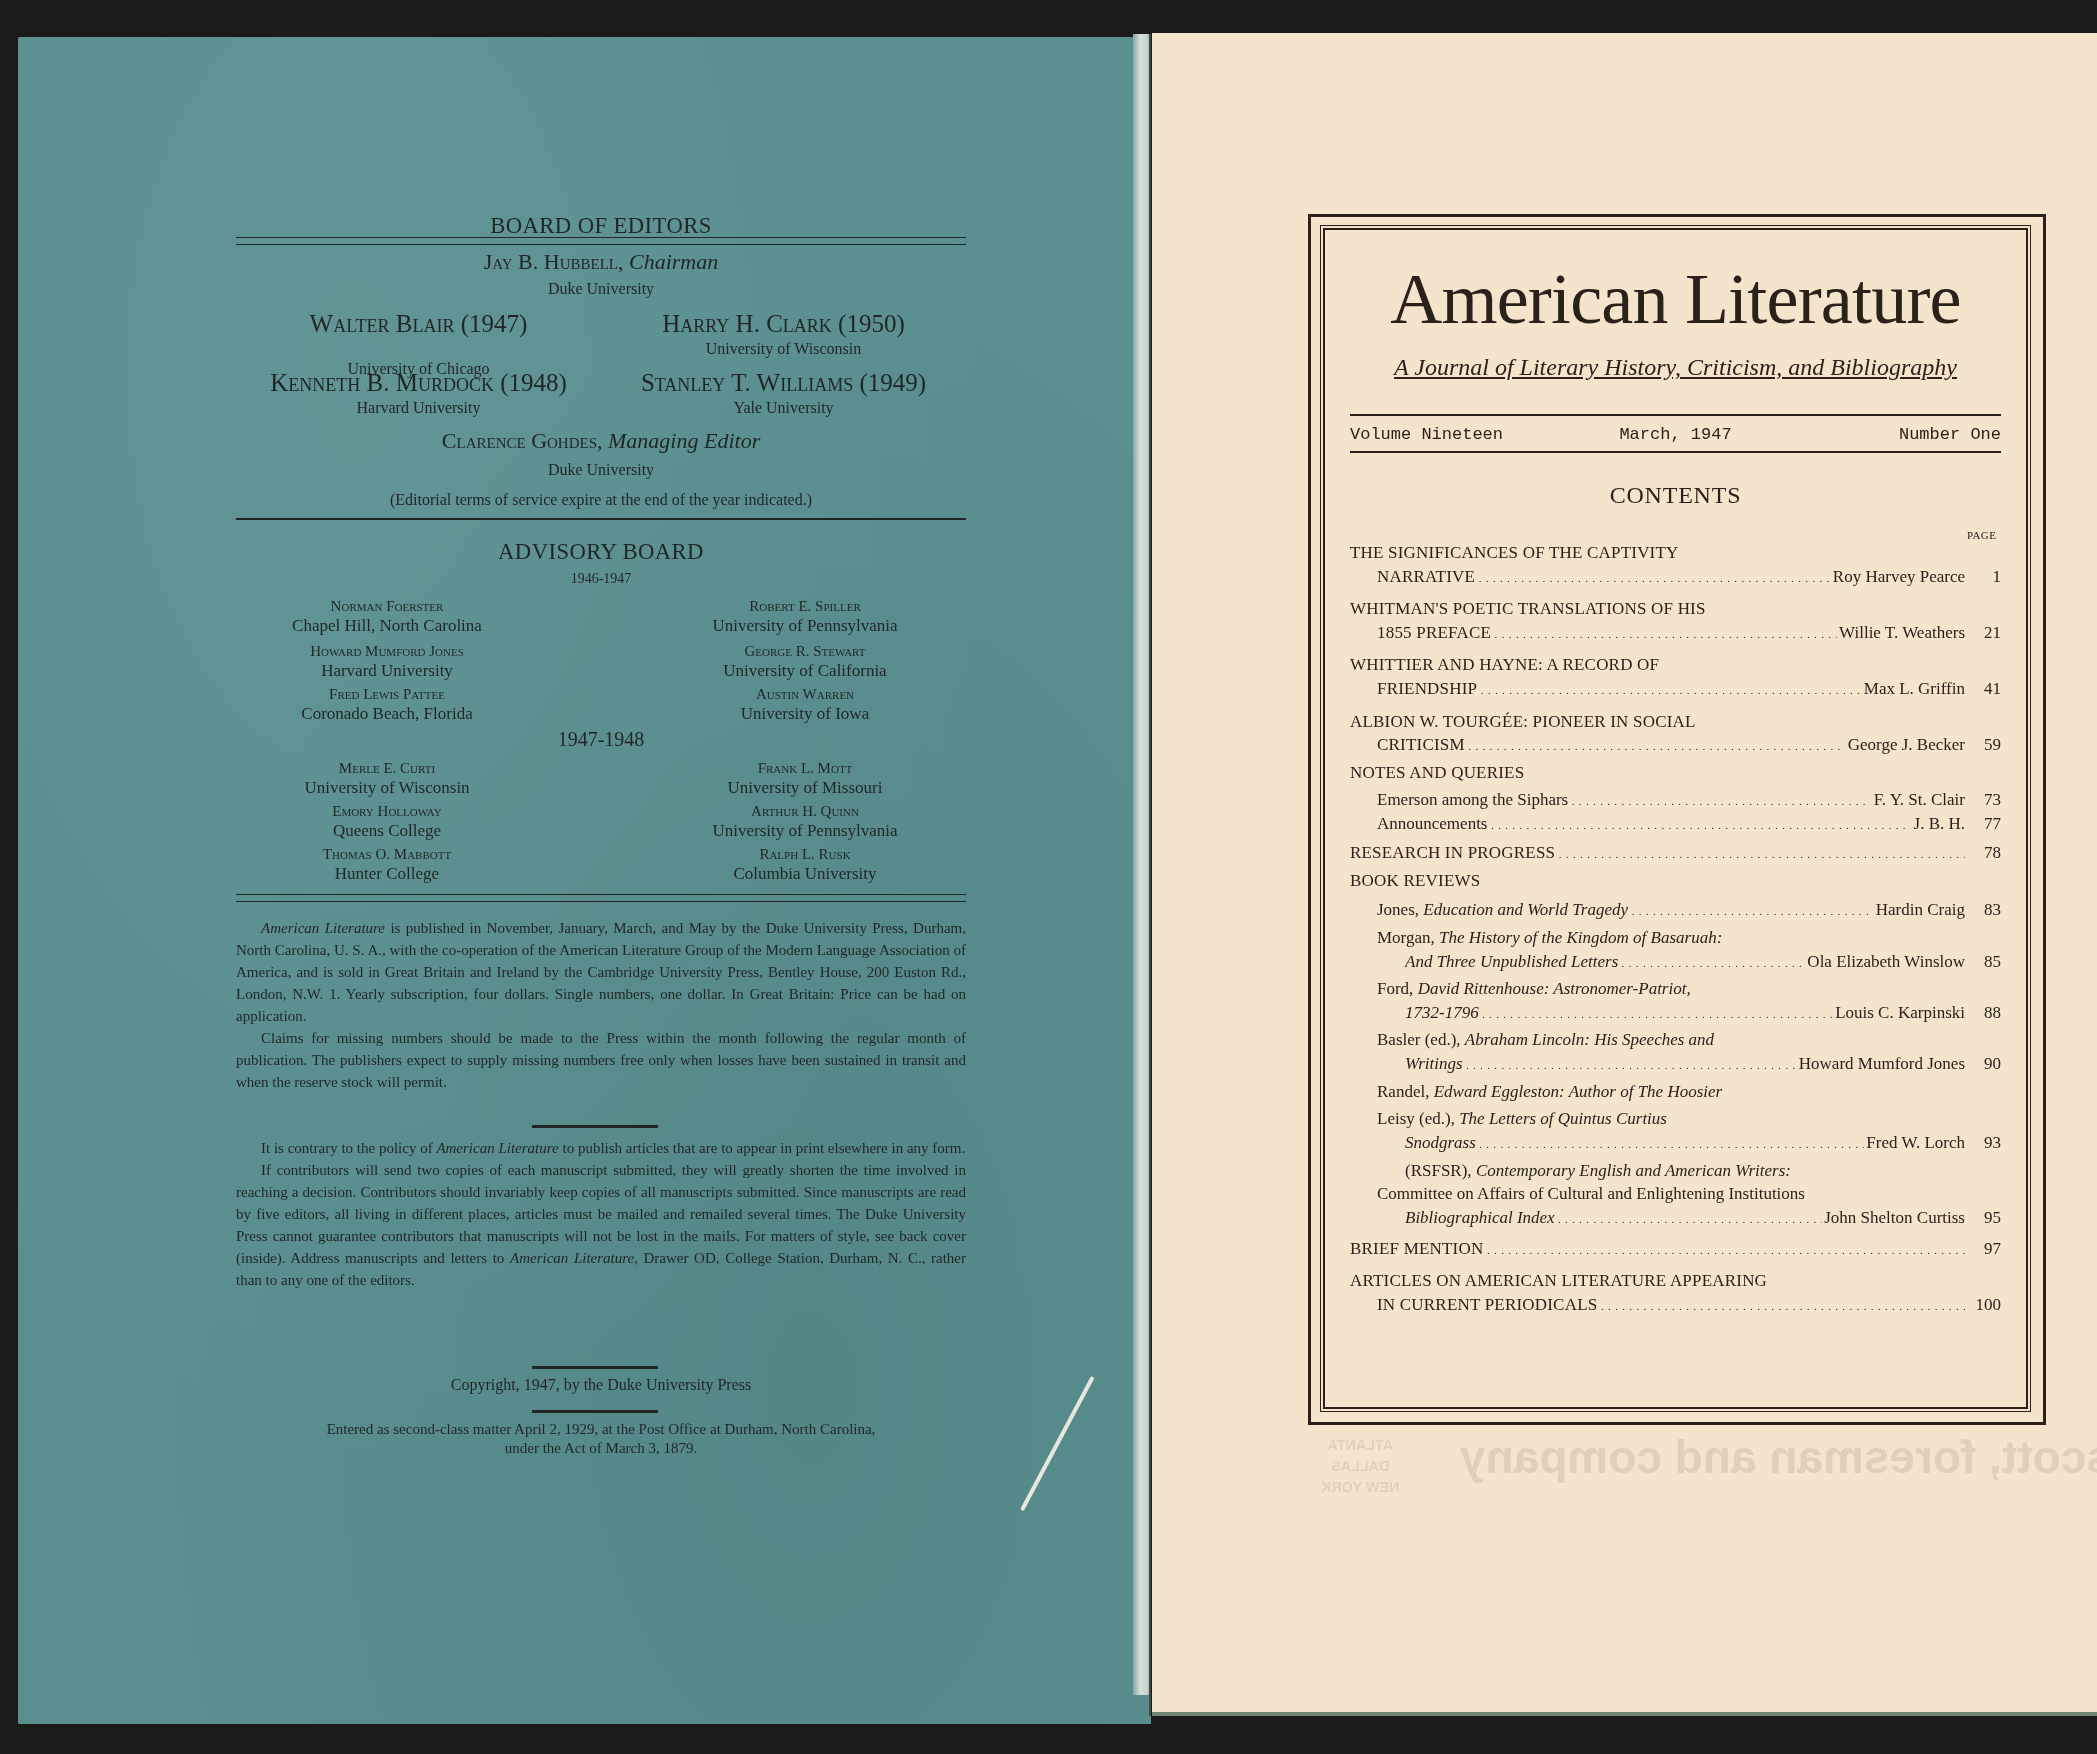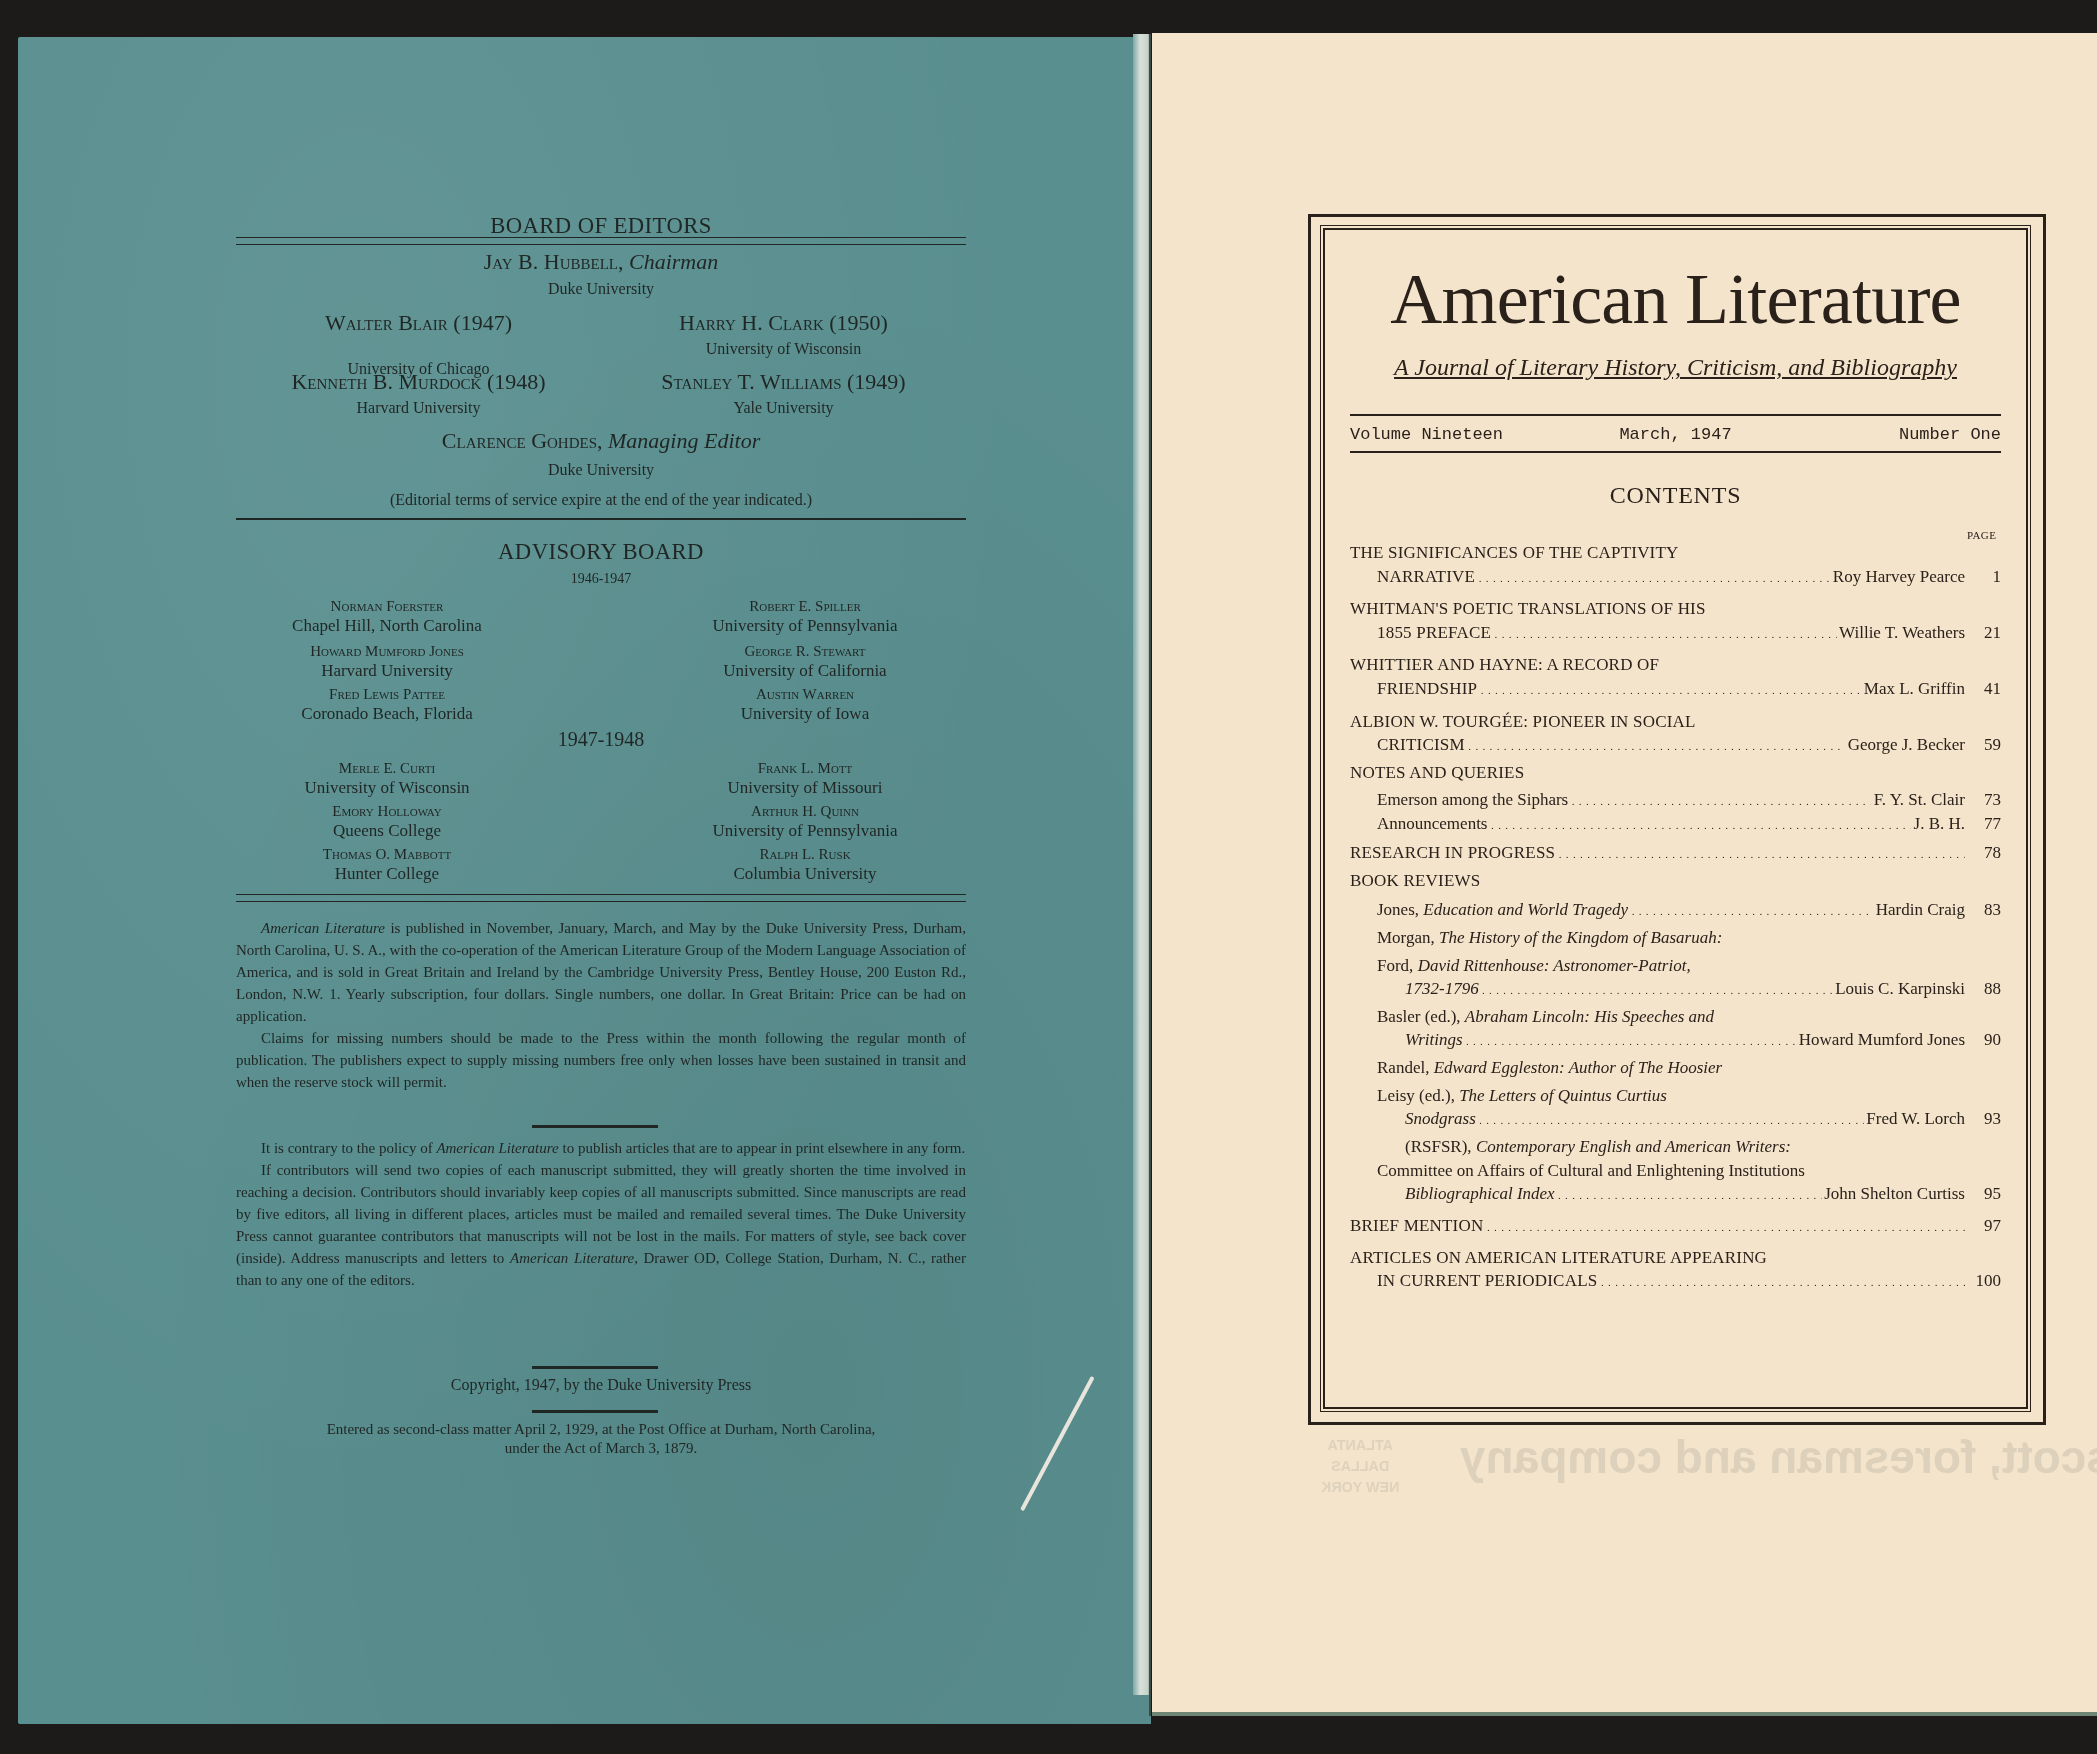--- a/index.html
+++ b/index.html
@@ -29,21 +29,21 @@
     background:#e8e6dc; transform:rotate(28deg); transform-origin:top left; border-radius:1.7px;
   }
   .lp-text { color:#1f2624; }
   .double-rule { position:absolute; height:5.9px; border-top:1.7px solid #1f2624; border-bottom:1.7px solid #1f2624; }
   .single-rule { position:absolute; height:0; border-top:2.1px solid #1f2624; }
   .short-rule { position:absolute; height:0; border-top:3.4px solid #1f2624; }
 
   .center { text-align:center; }
   .sc { font-variant:small-caps; }
   .heading-lp { font-size:22.7px; letter-spacing:0.4px; }
-  .name-lp { font-size:22px; font-variant:small-caps; }
+  .name-lp { font-size:25px; font-variant:small-caps; }
   .inst-lp { font-size:16px; }
   .adv-name { font-size:15px; font-variant:small-caps; line-height:18.5px; }
   .adv-inst { font-size:17px; line-height:19.3px; }
   .para-lp { font-size:15px; line-height:22px; text-align:justify; }
   .para-lp p { margin:0; text-indent:25px; }
 
   
   #right-page {
     position:absolute; left:1152px; top:33px; width:1118px; height:1680px;
     background:#f3e4cb;
@@ -297,20 +297,25 @@
   <div style="height:5.9px"></div>
 
   <div class="toc-line ind1">
       <span class="lead"><span>Jones,</span> <i>Education and World Tragedy</i></span>
       <span class="author">Hardin Craig</span>
       <span class="pg">83</span>
     </div>
 
   <div style="margin-top:4.2px;">
     <div class="toc-line ind1"><span>Morgan,</span>&nbsp;<i>The History of the Kingdom of Basaruah:</i></div>
+    <div class="toc-line ind2">
+        <i class="lead">And Three Unpublished Letters</i>
+        <span class="author">Ola Elizabeth Winslow</span>
+        <span class="pg">85</span>
+      </div>
   </div>
 
   <div style="margin-top:4.2px;">
     <div class="toc-line ind1"><span>Ford,</span>&nbsp;<i>David Rittenhouse: Astronomer-Patriot,</i></div>
     <div class="toc-line ind2">
         <i class="lead">1732-1796</i>
         <span class="author">Louis C. Karpinski</span>
         <span class="pg">88</span>
       </div>
   </div>

